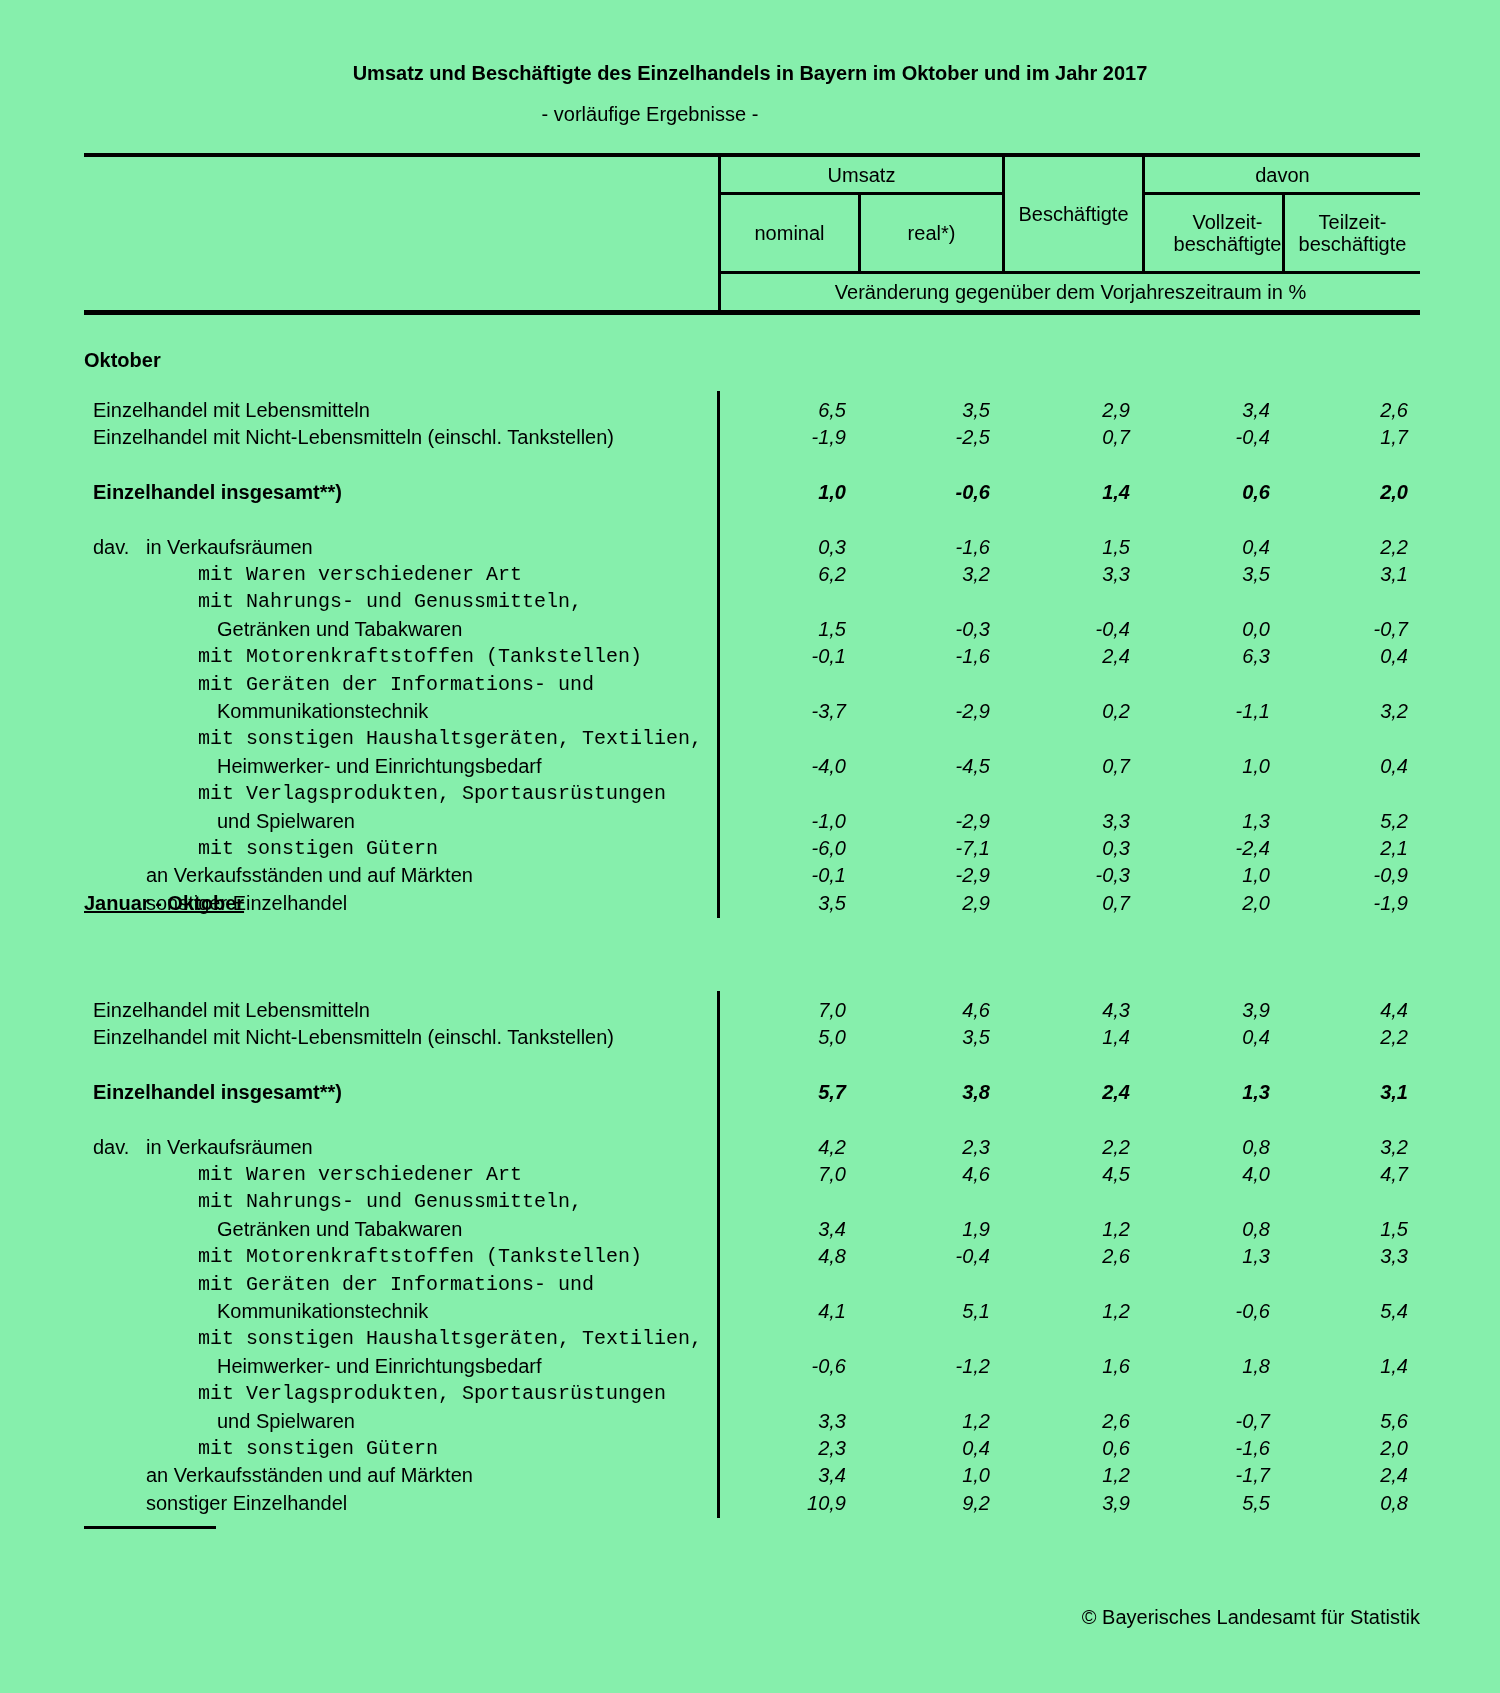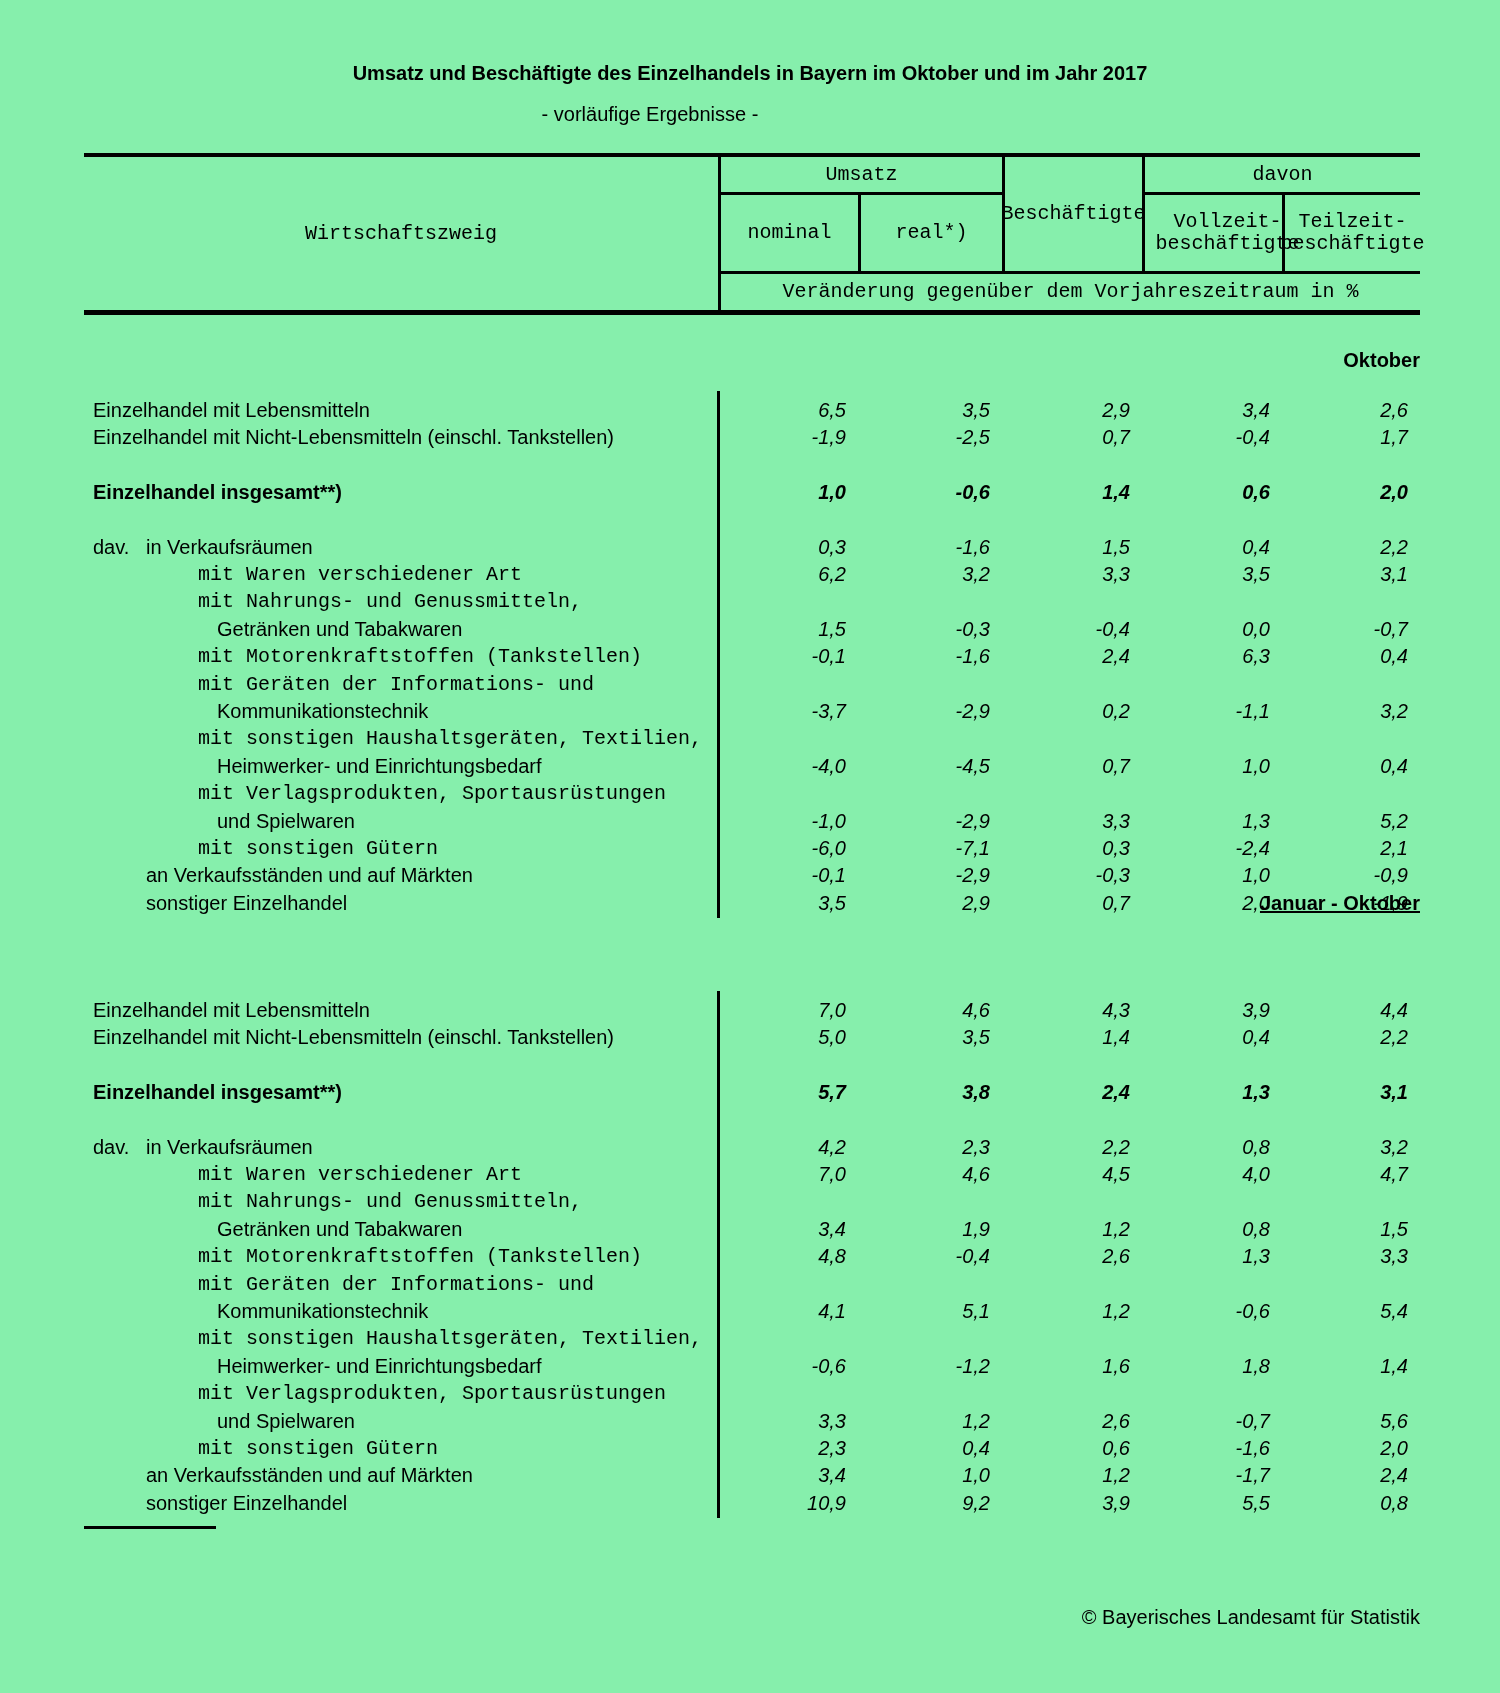--- a/index.html
+++ b/index.html
@@ -19,33 +19,33 @@
   .uums { left:634px; top:39px; width:284px; height:3px; }
   .udav { left:1058px; top:39px; width:278px; height:3px; }
   .urowb{ left:634px; top:118px; width:702px; height:3px; }
   .bb   { left:0;    top:157px; width:1336px; height:5px; }
   .v1 { left:634px;  top:0;    width:3px; height:157px; }
   .v2 { left:774px;  top:39px; width:3px; height:82px; }
   .v3 { left:918px;  top:0;    width:3px; height:121px; }
   .v4 { left:1058px; top:0;    width:3px; height:121px; }
   .v5 { left:1198px; top:39px; width:3px; height:82px; }
   .hc { position:absolute; display:flex; align-items:center; justify-content:center;
-        text-align:center; line-height:22px;font-family:Liberation Mono, monospace; }
+        text-align:center; line-height:22px; }
   .hc-wz   { left:0;      top:4px;   width:634px; height:153px; }
   .hc-ums  { left:637px;  top:4px;   width:281px; height:35px; }
   .hc-dav  { left:1061px; top:4px;   width:275px; height:35px; }
   .hc-bes  { left:921px;  top:4px;   width:137px; height:114px; }
   .hc-nom  { left:637px;  top:42px;  width:137px; height:76px; }
   .hc-real { left:777px;  top:42px;  width:141px; height:76px; }
   .hc-voll { left:1061px; top:42px;  width:165px; height:76px; white-space:pre-line; }
   .hc-teil { left:1201px; top:42px;  width:135px; height:76px; white-space:pre-line; }
   .hc-unit { left:637px;  top:121px; width:699px; height:36px; }
 
   
-  .sec-title { left:84px; width:1336px; text-align:right; font-weight:bold; }
+  .sec-title { left:84px; width:1336px; text-align:left; font-weight:bold; }
   .st1 { top:349px; }
   .st2 { top:892px;text-decoration:underline; }
   .sec-body { left:84px; width:1336px; }
   .sb1 { top:396px; }
   .sb2 { top:996px; }
   .sec-body::before { content:""; position:absolute; left:633px; top:-5px; bottom:-2px;
                       width:3px; background:#000; }
   .row { position:relative; height:27.4px; }
   .row .label { position:absolute; top:50%; transform:translateY(-50%); white-space:nowrap; }
   .i0 { left:9px; } .i1 { left:62px; } .i2 { left:114px;font-family:Liberation Mono, monospace; } .i3 { left:133px; }
@@ -76,21 +76,20 @@
     <div class="ln uums"></div>
     <div class="ln udav"></div>
     <div class="ln urowb"></div>
     <div class="ln bb"></div>
     <div class="ln v1"></div>
     <div class="ln v2"></div>
     <div class="ln v3"></div>
     <div class="ln v4"></div>
     <div class="ln v5"></div>
 
-    <div class="hc hc-wz">Wirtschaftszweig</div>
     <div class="hc hc-ums">Umsatz</div>
     <div class="hc hc-dav">davon</div>
     <div class="hc hc-bes">Beschäftigte</div>
     <div class="hc hc-nom">nominal</div>
     <div class="hc hc-real">real*)</div>
     <div class="hc hc-voll">Vollzeit-
 beschäftigte</div>
     <div class="hc hc-teil">Teilzeit-
 beschäftigte</div>
     <div class="hc hc-unit">Veränderung gegenüber dem Vorjahreszeitraum in %</div>

